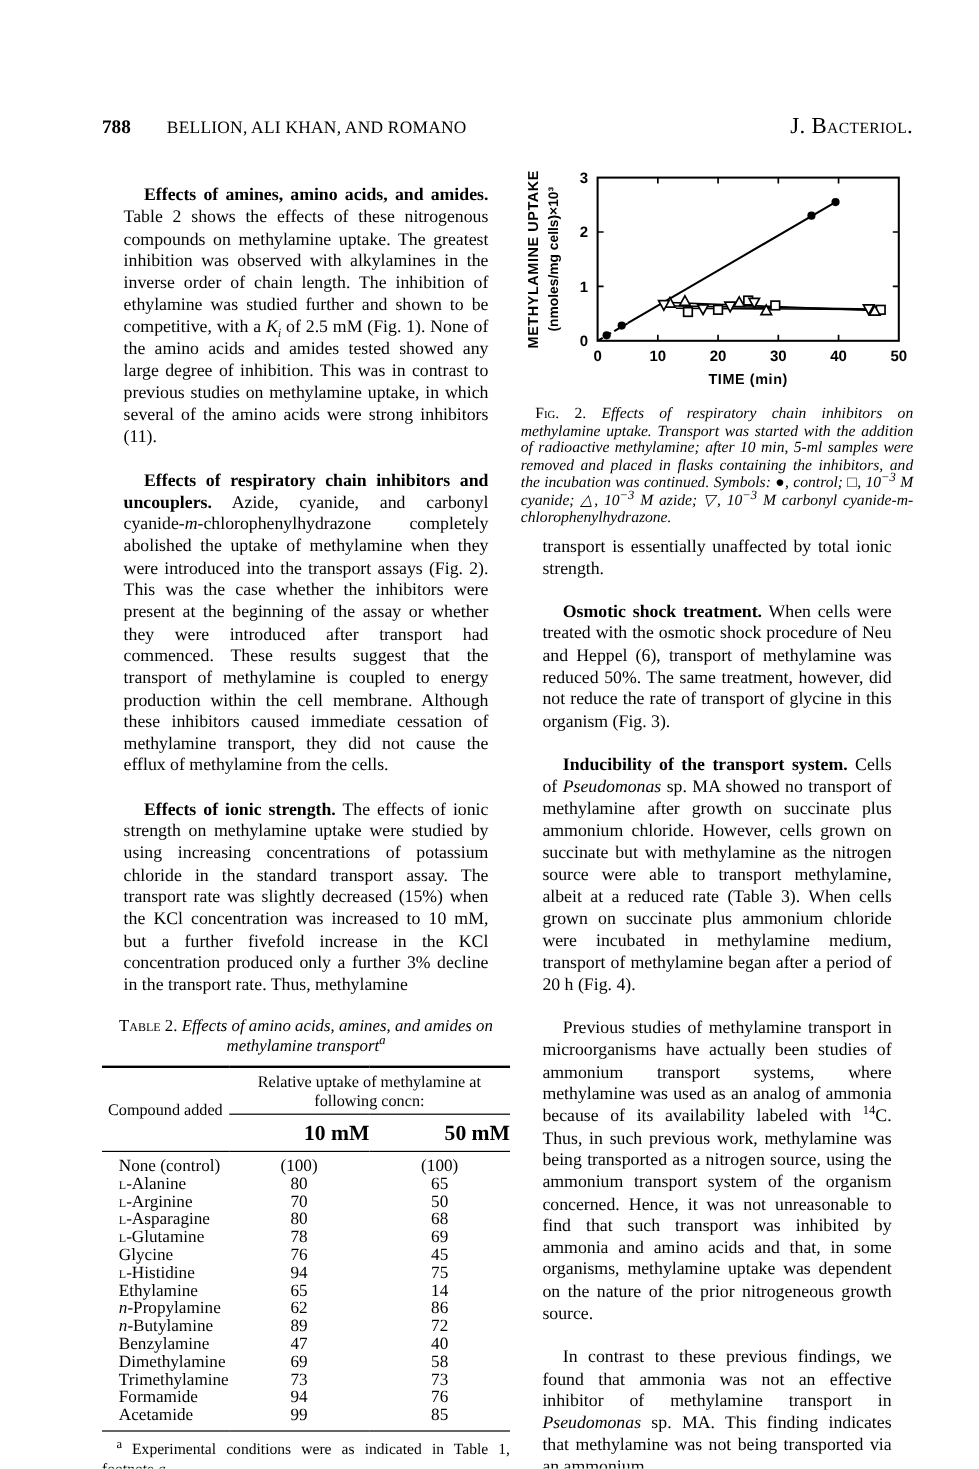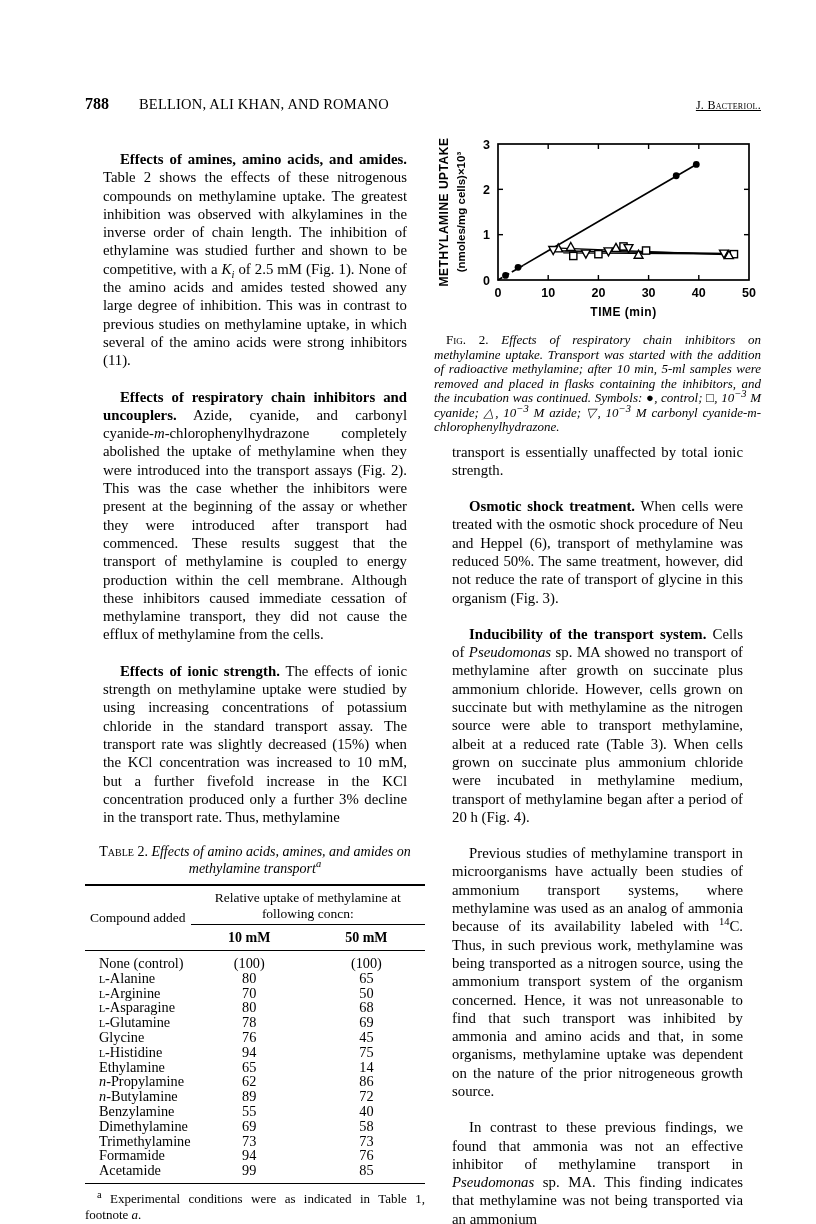--- a/index.html
+++ b/index.html
@@ -3,41 +3,41 @@
 <meta charset="utf-8">
 <style>
   html,body{margin:0;padding:0;background:#ffffff;}
   .page{position:relative;width:816px;height:1224px;background:#ffffff;color:#000000;
         font-family:"Liberation Serif",serif;box-sizing:border-box;
         padding:95px 55px 0 85px;overflow:hidden;}
   .running-head{display:flex;justify-content:space-between;align-items:baseline;margin-bottom:19px;}
   .rh-left{display:flex;gap:30px;align-items:baseline;}
   .pagenum{font-weight:bold;font-size:16px;}
   .authors{font-size:14.5px;letter-spacing:.2px;}
-  .journal{font-variant:small-caps;font-size:12px;letter-spacing:.3px;text-decoration:underline;}
+  .journal{font-variant:small-caps;font-size:19px;letter-spacing:.3px;}
   .columns{display:flex;gap:9px;}
   .col-left{width:340px;}
   .col-right{width:327px;}
   .para{font-size:14.8px;line-height:18.3px;text-align:justify;margin:18px;}
   .indent{text-indent:17px;}
   
   .rs-b{font-weight:bold;}
   .rs-i{font-style:italic;}
   .rs-sc{font-variant:small-caps;}
   .rs-sci{font-variant:small-caps;}
   .rs-sup{vertical-align:super;font-size:10.5px;line-height:0;}
   .rs-supi{vertical-align:super;font-size:10.5px;line-height:0;font-style:italic;}
   .rs-isub{font-style:italic;vertical-align:sub;font-size:10.5px;line-height:0;}
   
   .table-block{margin-top:13px;}
   .tcaption{font-size:14px;line-height:16.5px;text-align:center;margin:0 6px 7px;}
   table.t2{width:100%;border-collapse:collapse;border-top:2.2px solid #000;border-bottom:1.6px solid #000;}
   .th-compound{text-align:center;vertical-align:middle;font-size:13.5px;padding:4px 0;border-bottom:1.2px solid #000;}
   .th-group{text-align:center;font-size:13.5px;line-height:15.3px;border-bottom:1px solid #000;padding:4px 10px 3px;}
-  .th-sub{text-align:center;font-weight:bold;font-size:14px;padding:5px 0 4px;border-bottom:1.2px solid #000;}
+  .th-sub{text-align:right;font-weight:bold;font-size:18px;padding:5px 0 4px;border-bottom:1.2px solid #000;}
   .t2 tbody{font-size:14.3px;}
   .t2 tbody td{padding:0;line-height:14.8px;}
   .t2 tbody tr:first-child td{padding-top:5px;}
   .t2 tbody tr:last-child td{padding-bottom:5px;}
   .t-compound{padding-left:14px !important;}
   .t-val{text-align:center;}
   .footnote{font-size:13px;line-height:15.8px;text-align:justify;text-indent:12px;margin:7px 0 0;}
   
   .fig{margin:0;}
   .fig svg{display:block;}
@@ -127,21 +127,21 @@
                 <td class="t-val">62</td>
                 <td class="t-val">86</td>
               </tr>
               <tr>
                 <td class="t-compound"><span class="rs-i">n</span><span>-Butylamine</span></td>
                 <td class="t-val">89</td>
                 <td class="t-val">72</td>
               </tr>
               <tr>
                 <td class="t-compound"><span>Benzylamine</span></td>
-                <td class="t-val">55</td>
+                <td class="t-val">47</td>
                 <td class="t-val">40</td>
               </tr>
               <tr>
                 <td class="t-compound"><span>Dimethylamine</span></td>
                 <td class="t-val">69</td>
                 <td class="t-val">58</td>
               </tr>
               <tr>
                 <td class="t-compound"><span>Trimethylamine</span></td>
                 <td class="t-val">73</td>

